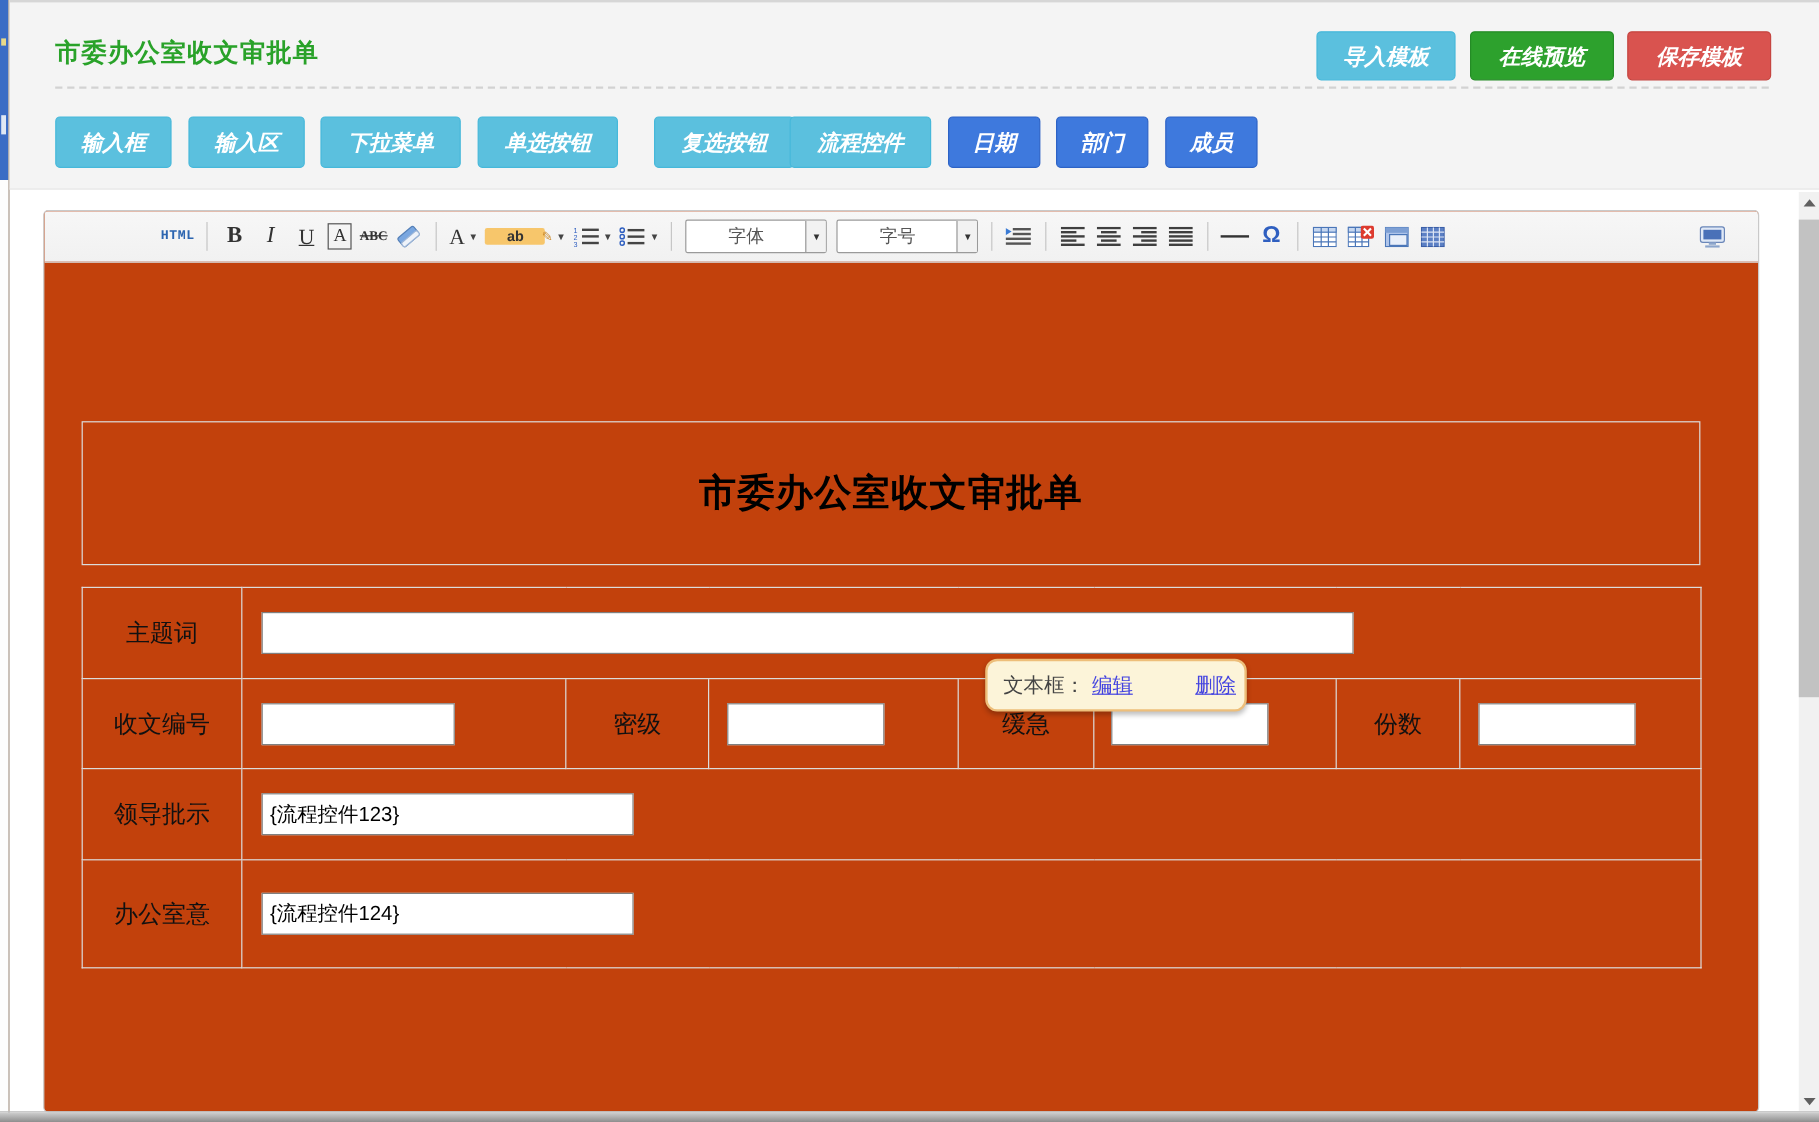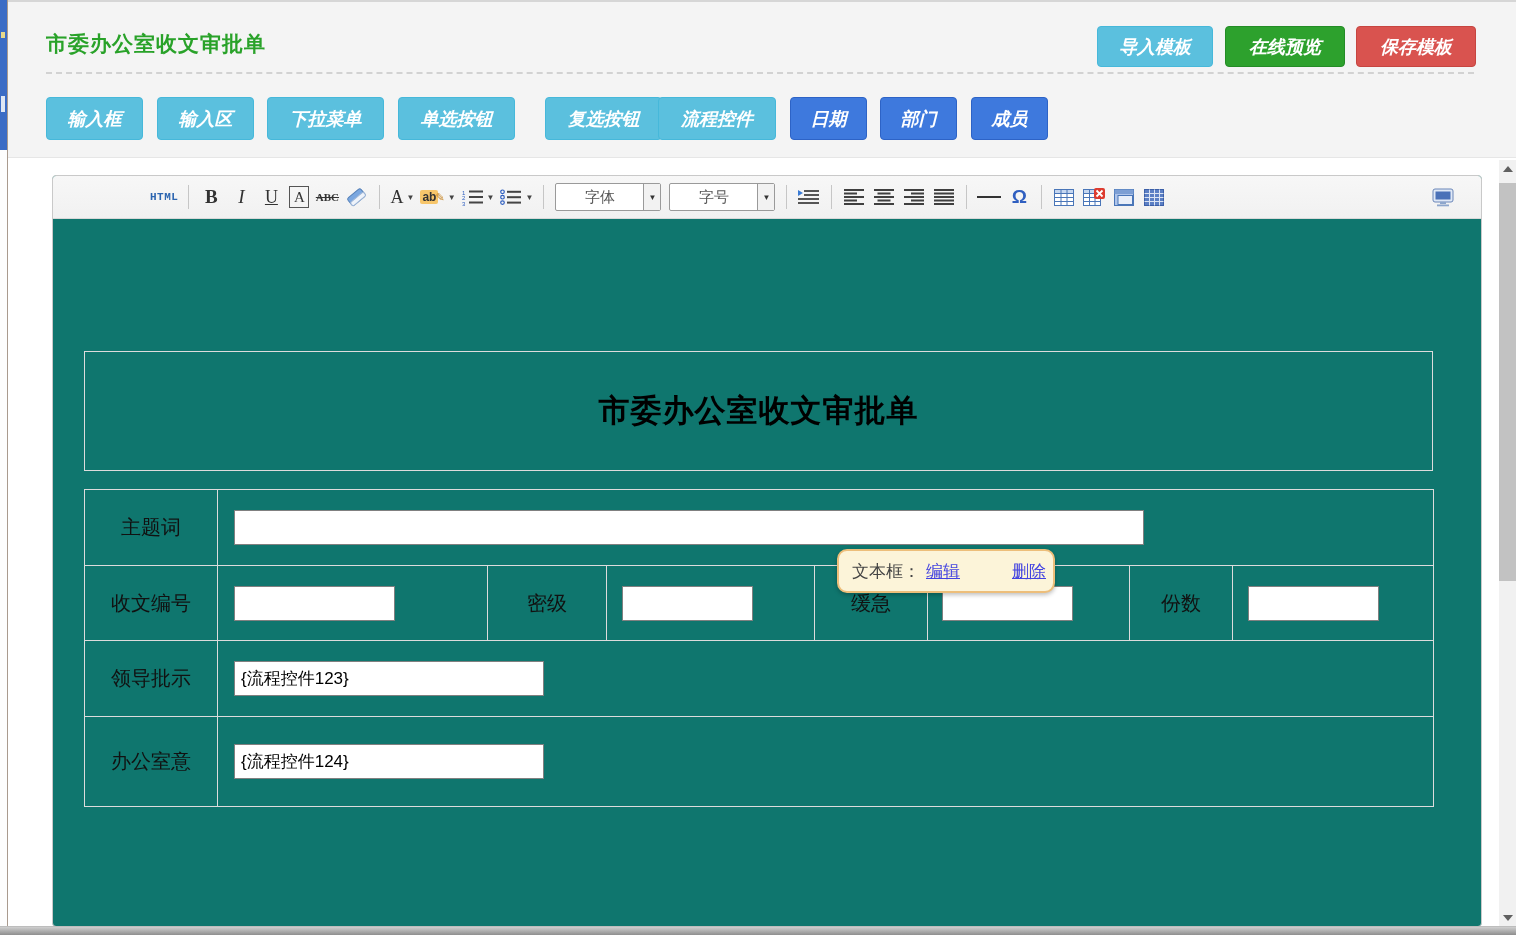--- a/index.html
+++ b/index.html
@@ -25,38 +25,38 @@
          color:#fff; font-weight:bold; font-family:"Liberation Serif", serif;
          border-radius:4px; cursor:pointer;font-style:italic; }
   .btn-info    { background:#5bc0de; border:1px solid #46b8da; }
   .btn-primary { background:#3e79dd; border:1px solid #2d63c6; }
   .btn-success { background:#2da12d; border:1px solid #248c26; }
   .btn-danger  { background:#d9534f; border:1px solid #c64540; }
   .act-btn { top:24px; height:41px; font-size:18px; }
   .cmp-btn { top:95px; height:43px; font-size:18px; }
 
   
-  #editor { position:absolute; left:52px; top:175px; width:1430px; height:752px;
-            background:#0f766e; border:1px solid #c9c9c9; border-radius:4px; overflow:hidden; }
+  #editor { position:absolute; left:36px; top:175px; width:1430px; height:752px;
+            background:#c2410c; border:1px solid #c9c9c9; border-radius:4px; overflow:hidden; }
   #etoolbar { position:absolute; left:0; top:0; width:100%; height:43px;
               background:linear-gradient(#f7f7f7,#f1f1f1); border-bottom:1px solid #d9d9d9;
               display:flex; align-items:center; padding-left:94px; }
   .ti { height:28px; min-width:24px; display:flex; align-items:center; justify-content:center;
         margin:0 3px; cursor:pointer; color:#333; }
   .tsep { width:1px; height:24px; background:#c6c6c6; margin:0 7px; }
   .serif { font-family:"Liberation Serif", serif; }
   #tb-html { font-family:"Liberation Mono", monospace; font-size:11px; font-weight:bold; color:#2c65b0; letter-spacing:.5px; }
   .caret { font-size:8px; color:#444; margin-left:3px; }
-  .tb-select { width:106px; height:28px; background:#fff; border:1px solid #9a9a9a; border-radius:2px;
+  .tb-select { width:118px; height:28px; background:#fff; border:1px solid #9a9a9a; border-radius:2px;
                display:flex; align-items:stretch; margin:0 4px; cursor:pointer;text-align:right; }
   .tb-select .lbl { flex:1; display:flex; align-items:center; justify-content:center;
                     font-family:"Liberation Serif", serif; font-size:15px; color:#555; }
   .tb-select .arr { width:17px; border-left:1px solid #9a9a9a; display:flex; align-items:center;
                     justify-content:center; font-size:8px; color:#333; background:#f2f2f2; }
-  #tb-ab { font-size:12px; font-weight:bold; background:#f7c66b; padding:0 2px; border-radius:2px; }
+  #tb-ab { font-size:12px; font-weight:bold; background:#f7c66b; padding:0 18px; border-radius:2px; }
   #tb-omega { font-size:19px; font-weight:bold; color:#2f5fc0; }
   #tb-fullscreen { margin-left:auto; margin-right:26px; }
 
   
   #form-title-box { position:absolute; left:31px; top:175px; width:1349px; height:120px;
                     border:1px solid #dcdcdc; display:flex; align-items:center; justify-content:center; }
   #form-title { font-size:31px; font-weight:bold; color:#000; letter-spacing:1px; }
 
   #form-table { position:absolute; left:31px; top:313px; border-collapse:collapse; table-layout:fixed; width:1349px; }
   #form-table td { border:1px solid #dcdcdc; vertical-align:middle; }

